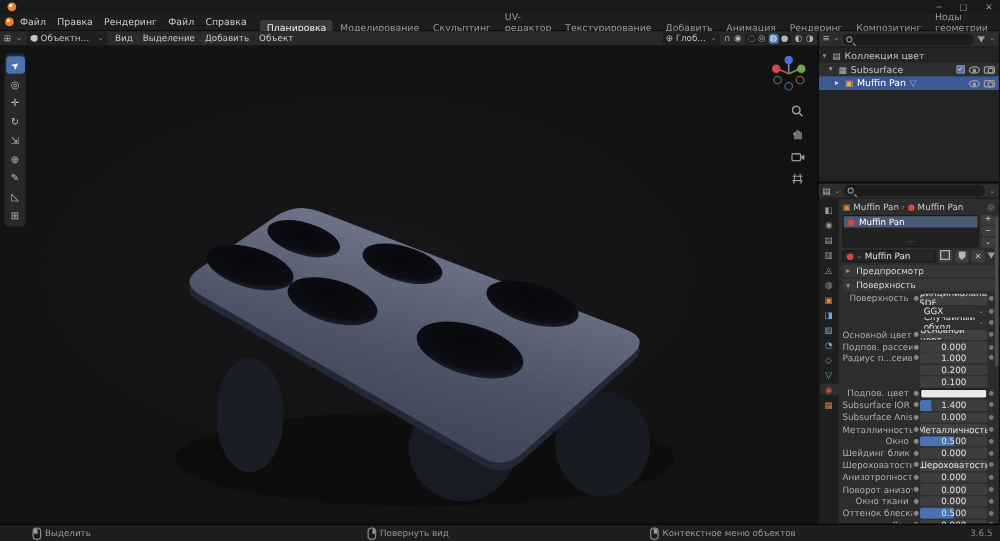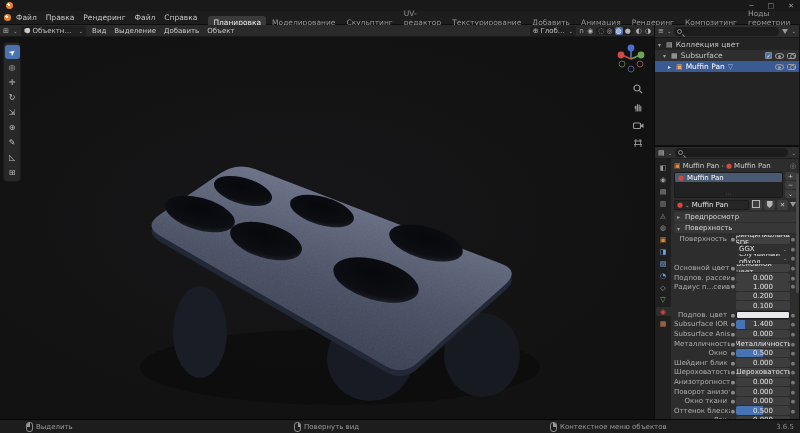--- a/index.html
+++ b/index.html
@@ -579,18 +579,18 @@
 
 <div class="statusbar">
   <div class="hint" style="left:26px">
     <span class="mouse l"></span>
     <span>Выделить</span>
   </div>
   <div class="hint" style="left:294px">
     <span class="mouse m"></span>
     <span>Повернуть вид</span>
   </div>
-  <div class="hint" style="left:550px">
+  <div class="hint" style="left:520px">
     <span class="mouse r"></span>
     <span>Контекстное меню объектов</span>
   </div>
   <span class="version">3.6.5</span>
 </div>
 
 </body></html>

